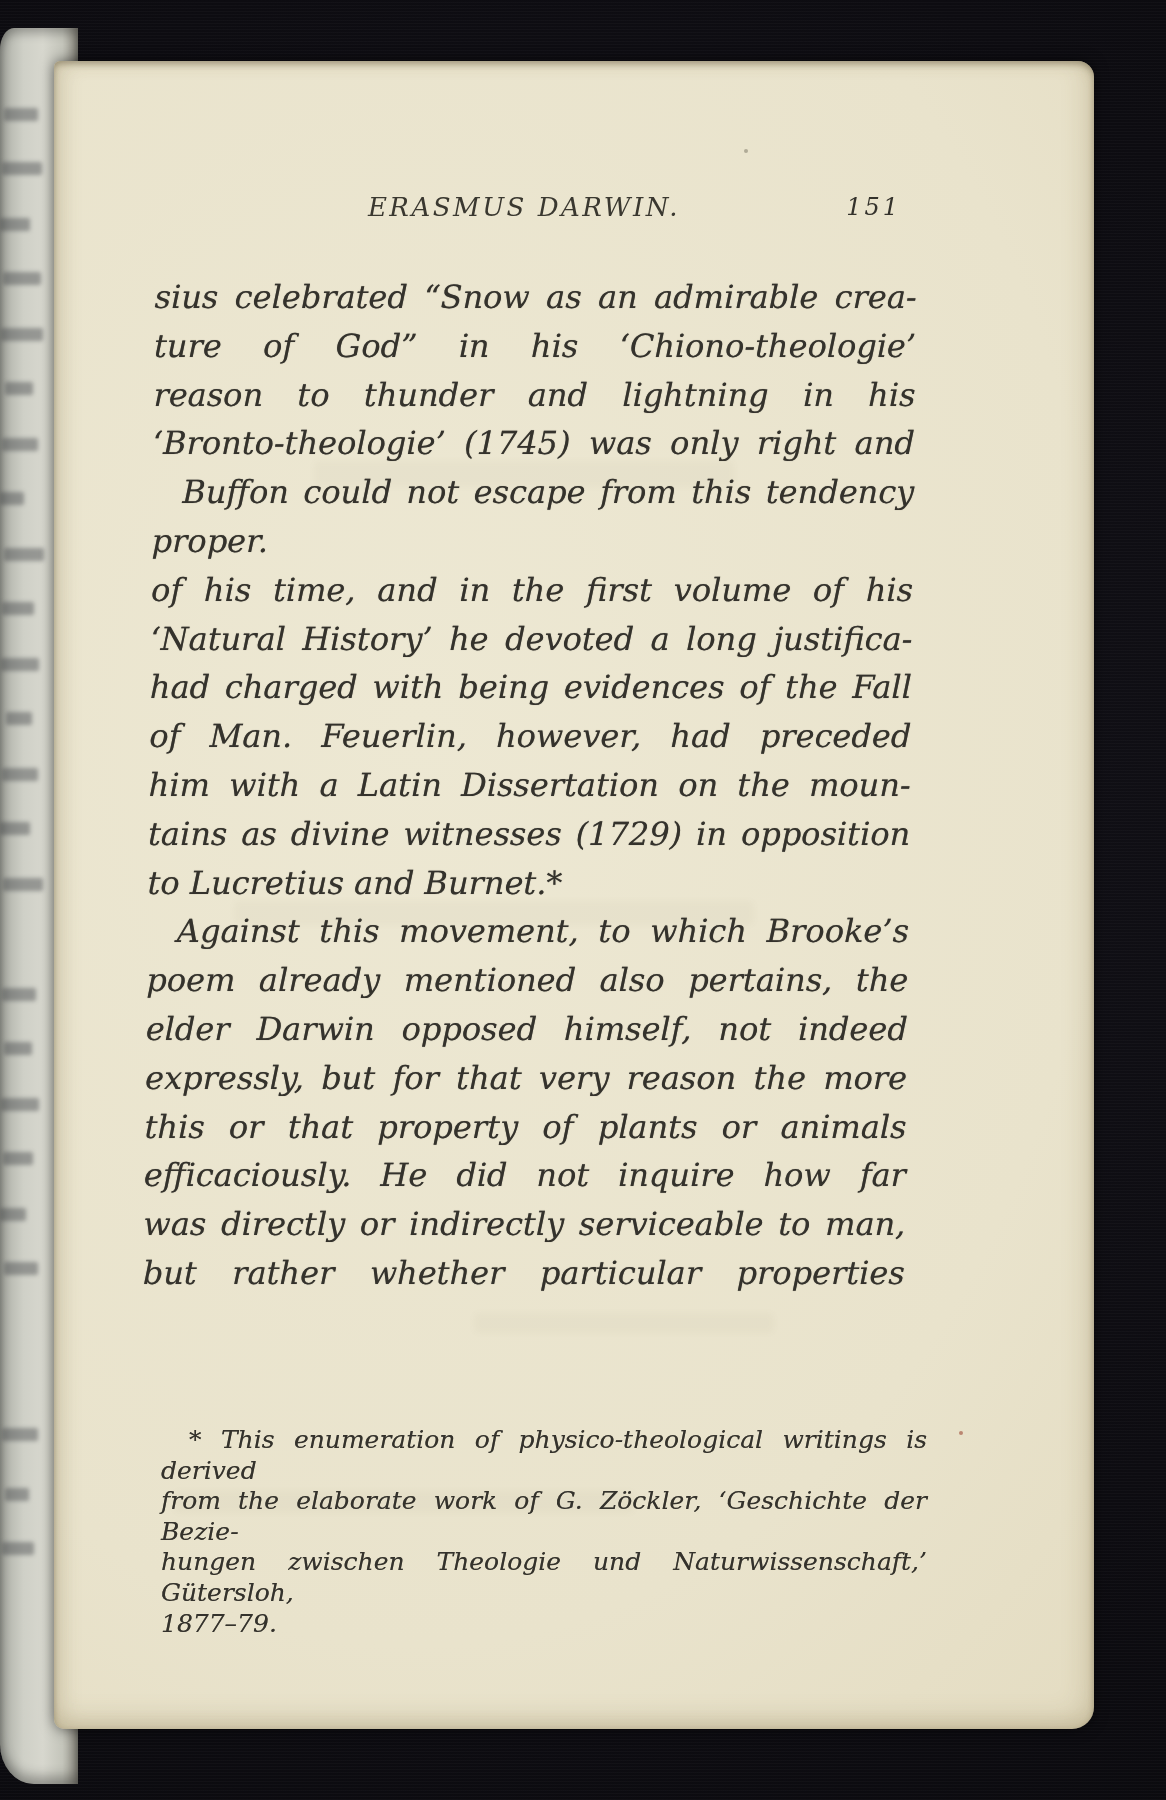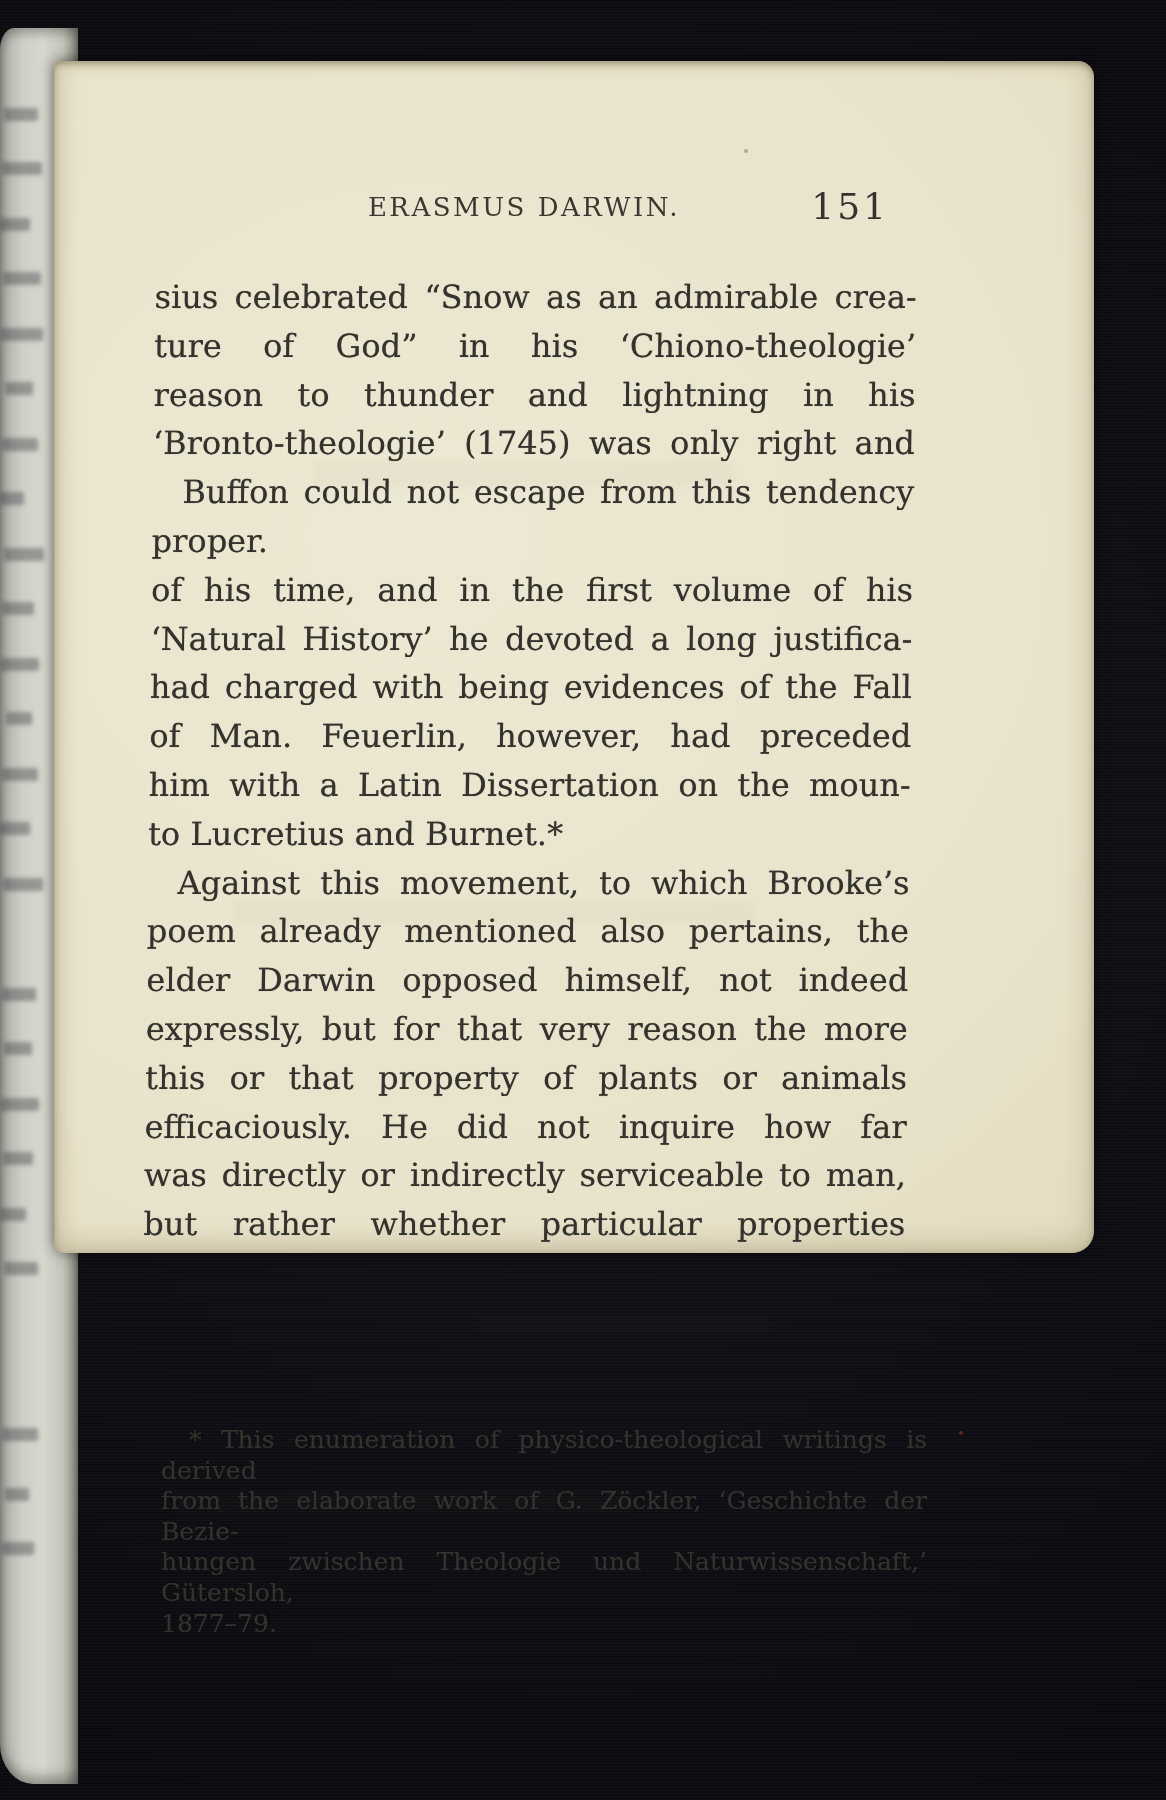--- a/index.html
+++ b/index.html
@@ -16,40 +16,41 @@
     background:linear-gradient(90deg,#aaaca4 0%,#cfd0c7 30%,#d7d7ce 55%,#c4c5bb 80%,#8e8c82 100%);
     border-radius:14px 0 0 34px / 22px 0 0 40px;
     box-shadow:inset 0 6px 10px rgba(0,0,0,.25), inset 0 -8px 12px rgba(0,0,0,.3);
   }
   .edge-stack .f{
     position:absolute;display:block;height:13px;background:rgba(48,50,54,.38);
     filter:blur(2.3px);border-radius:2px;
   }
   
   .page{
-    position:absolute;left:54px;top:61px;width:1040px;height:1192px;
+    position:absolute;left:54px;top:61px;width:1040px;height:1668px;
     background:radial-gradient(120% 100% at 35% 40%, #ede8d3 0%, #e9e3cc 55%, #e3dbc0 85%, #d9d0b0 100%);
     border-radius:6px 16px 22px 10px;
     box-shadow:
       inset 0 3px 6px rgba(70,58,32,.38),
       inset -7px -9px 26px rgba(120,100,55,.22),
       inset 9px 0 20px rgba(120,100,55,.16),
       0 0 14px rgba(0,0,0,.55);
     color:#34322c;
+    font-style:italic;
   }
   .smudge{position:absolute;background:rgba(110,100,70,.5);opacity:.07;filter:blur(3px);border-radius:4px;}
   .dot{position:absolute;width:4px;height:4px;border-radius:50%;}
 
   .header-row{position:absolute;left:101px;top:126px;width:762px;height:40px;}
   .running-title{
     position:absolute;left:0;right:0;text-align:center;transform:translateX(-12px);
     font-size:26px;letter-spacing:2.5px;line-height:40px;color:#3a3830;
   }
   .page-number{
-    position:absolute;right:28px;top:0;font-size:36px;letter-spacing:3px;line-height:40px;color:#34322c;text-align:right;
+    position:absolute;right:16px;top:0;font-size:24px;letter-spacing:3px;line-height:40px;color:#34322c;text-align:right;
   }
 
   .body-text{
     position:absolute;left:101px;top:212px;width:762px;
     font-size:32px;line-height:48.8px;
     transform:skewX(-0.7deg);transform-origin:0 0;
     text-shadow:0 0 0.7px rgba(52,50,44,.65);
   }
   .ln{text-align:justify;text-align-last:justify;white-space:nowrap;white-space:normal;}
   .ln.end{text-align:left;text-align-last:auto;}
@@ -116,20 +117,21 @@
       <div class="ln">reason to thunder and lightning in his</div>
       <div class="ln">‘Bronto-theologie’ (1745) was only right and</div>
       <div class="ln ind">Buffon could not escape from this tendency</div>
 
       <div class="ln end">proper.</div>
       <div class="ln">of his time, and in the first volume of his</div>
       <div class="ln">‘Natural History’ he devoted a long justifica-</div>
       <div class="ln">had charged with being evidences of the Fall</div>
       <div class="ln">of Man.  Feuerlin, however, had preceded</div>
       <div class="ln">him with a Latin Dissertation on the moun-</div>
+      <div class="ln">tains as divine witnesses (1729) in opposition</div>
       <div class="ln end">to Lucretius and Burnet.*</div>
 
       <div class="ln ind">Against this movement, to which Brooke’s</div>
       <div class="ln">poem already mentioned also pertains, the</div>
       <div class="ln">elder Darwin opposed himself, not indeed</div>
       <div class="ln">expressly, but for that very reason the more</div>
       <div class="ln">this or that property of plants or animals</div>
       <div class="ln">efficaciously.  He did not inquire how far</div>
       <div class="ln">was directly or indirectly serviceable to man,</div>
       <div class="ln">but rather whether particular properties</div>

